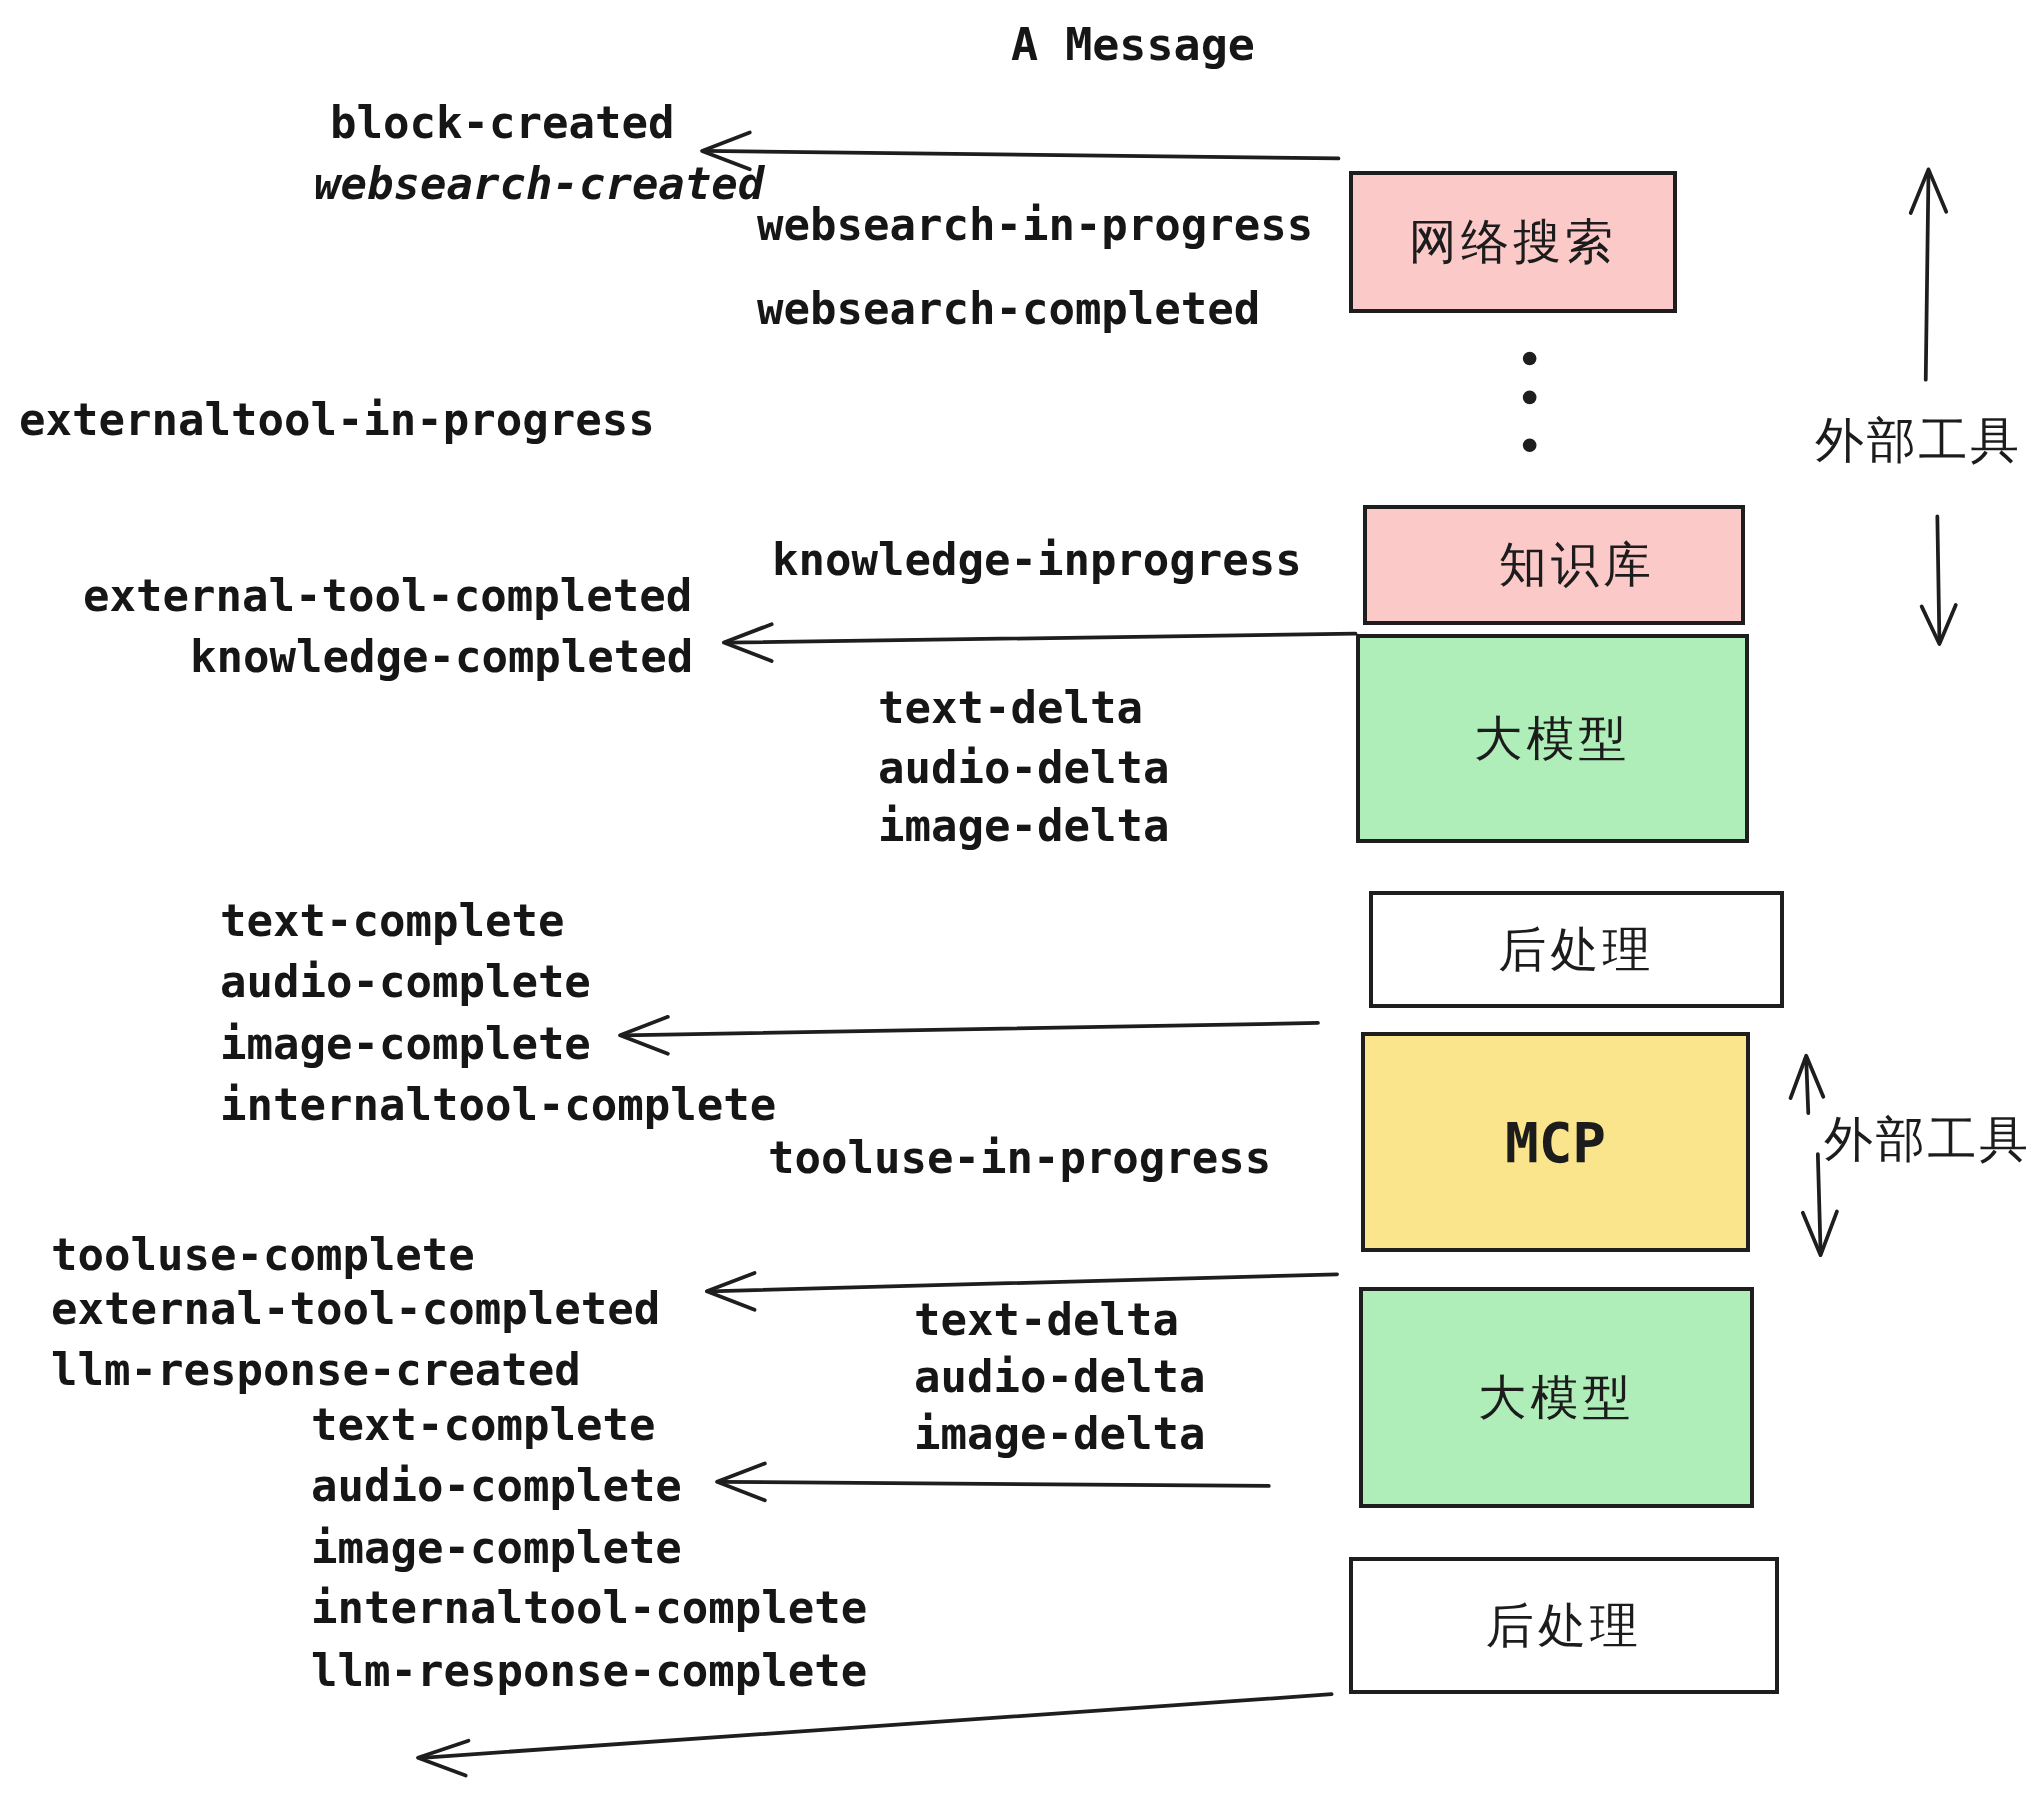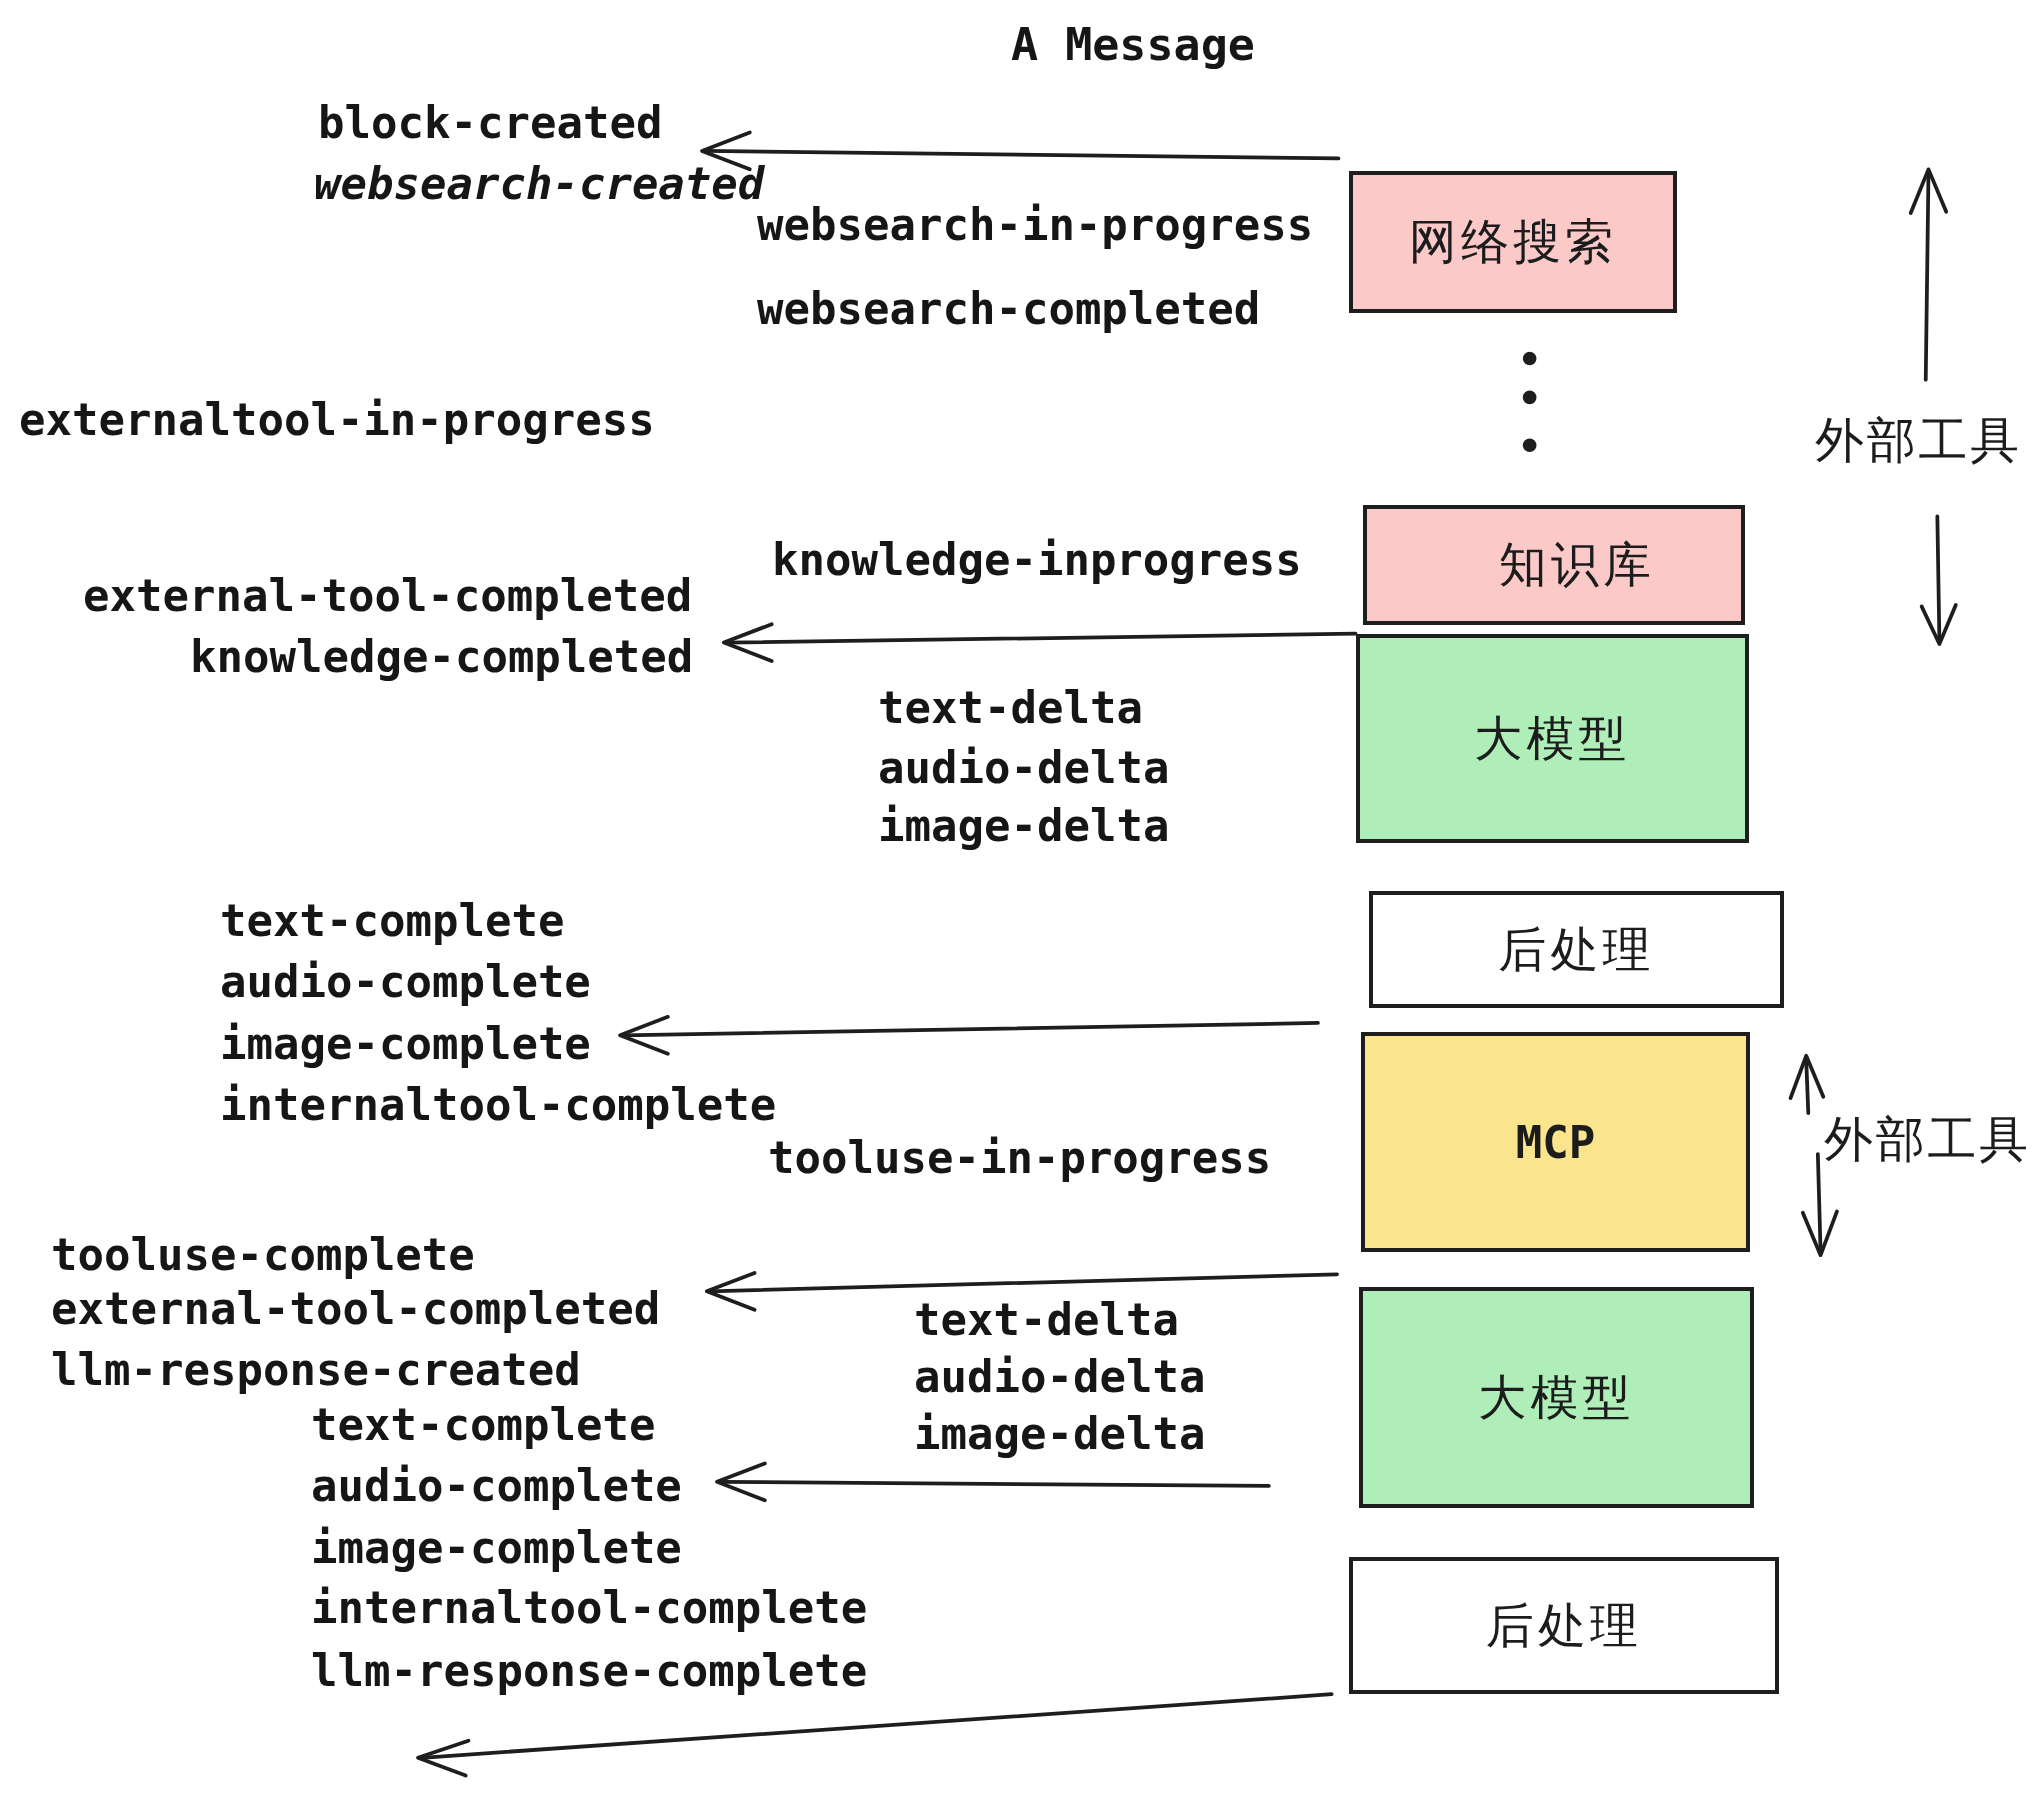--- a/index.html
+++ b/index.html
@@ -49,21 +49,21 @@
     font-family: "DejaVu Sans", "Liberation Sans", sans-serif;
     font-weight: 400;
     font-size: 48px;
     color: #1c1c1c;
     white-space: nowrap;
     letter-spacing: 4.1px;
   }
   .box-label.mono {
     font-family: "DejaVu Sans Mono", "Liberation Mono", monospace;
     font-weight: 700;
-    font-size: 44px;
+    font-size: 56px;
     letter-spacing: 0;
   }
   .side-lbl {
     position: absolute;
     transform: translateY(-50%);
     font-family: "DejaVu Sans", "Liberation Sans", sans-serif;
     font-weight: 400;
     font-size: 49px;
     color: #1c1c1c;
     white-space: nowrap;
@@ -130,21 +130,21 @@
 
     <g fill="#1e1e1e" stroke="none">
       <circle cx="2240" cy="525" r="10"></circle>
       <circle cx="2240" cy="582" r="10"></circle>
       <circle cx="2240" cy="652" r="10"></circle>
     </g>
   </svg>
 
   <div class="title" style="left:971px; top:44px;margin-left:40px;">A Message</div>
 
-  <div class="evt" style="left:318px;  top:123px;">block-created</div>
+  <div class="evt" style="left:330px;  top:123px;">block-created</div>
   <div class="evt" style="left:314px;  top:184px;font-style:italic;">websearch-created</div>
   <div class="evt" style="left:757px; top:225px;">websearch-in-progress</div>
   <div class="evt" style="left:757px; top:309px;">websearch-completed</div>
   <div class="evt" style="left:19px;   top:420px;">externaltool-in-progress</div>
   <div class="evt" style="left:772px; top:560px;">knowledge-inprogress</div>
   <div class="evt" style="left:83px;  top:596px;">external-tool-completed</div>
   <div class="evt" style="left:190px;  top:657px;">knowledge-completed</div>
   <div class="evt" style="left:878px; top:708px;">text-delta</div>
   <div class="evt" style="left:878px; top:768px;">audio-delta</div>
   <div class="evt" style="left:878px; top:826px;">image-delta</div>

